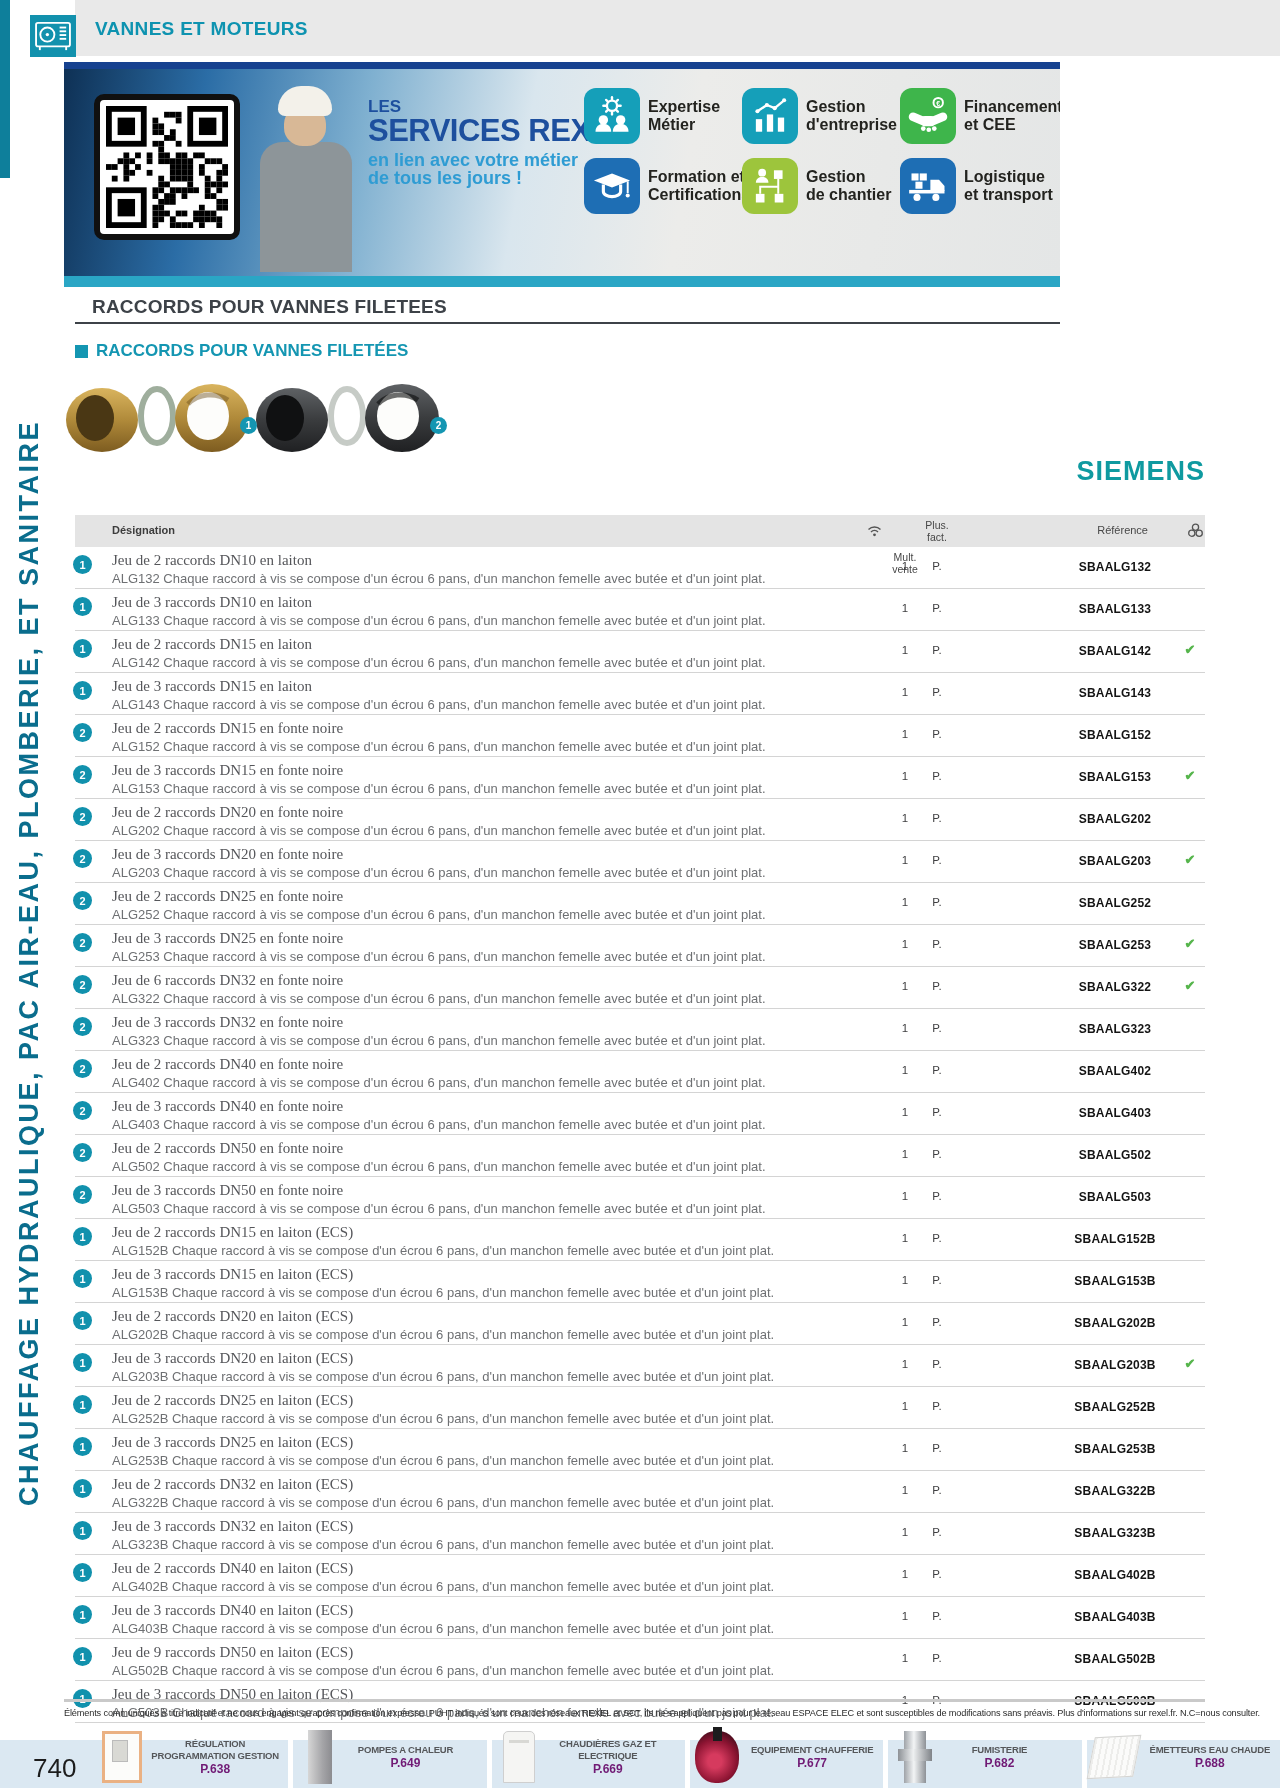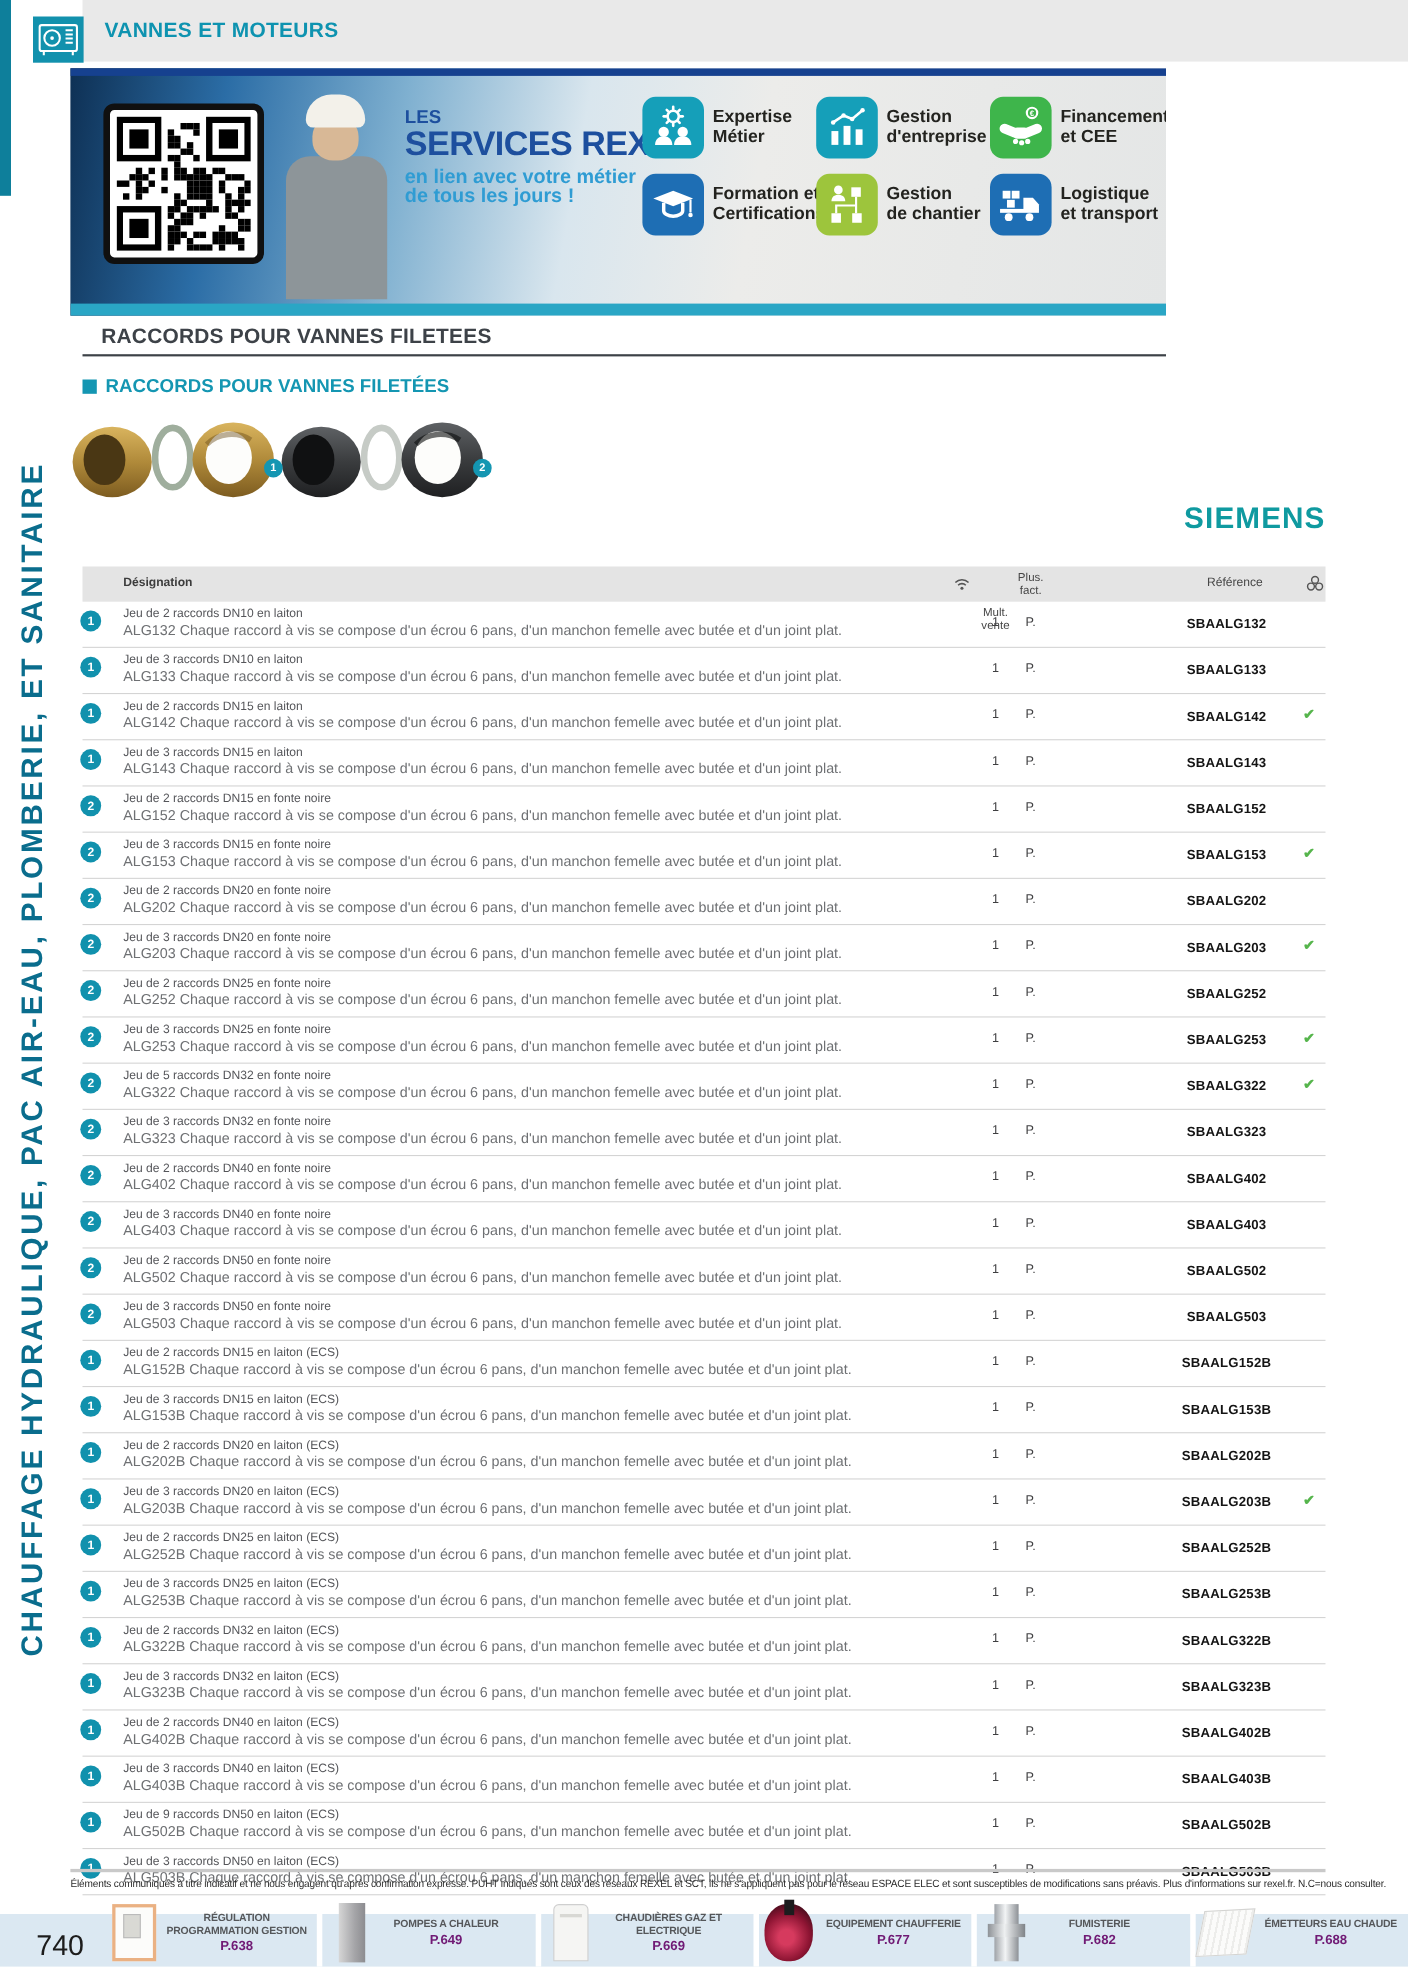--- a/index.html
+++ b/index.html
@@ -54,21 +54,21 @@
   .th-des{left:37px;top:9px;font-size:11px;font-weight:700;color:#3c3c3c;}
   .th-wifi{left:792px;top:10px;}
   .th-mult{left:795px;width:70px;top:4px;text-align:center;line-height:1.15;margin-top:32px;}
   .th-unit{left:832px;width:60px;top:4px;text-align:center;line-height:1.15;}
   .th-ref{left:933px;width:140px;top:9px;text-align:right;font-size:11px;}
   .th-clover{left:1112px;top:8px;}
   .trow{position:relative;height:41px;border-bottom:1px solid #d4d4d4;}
   .cell-badge{position:absolute;left:-2px;top:8px;width:19px;height:19px;border-radius:50%;background:#1191ad;
               color:#fff;font-size:11px;font-weight:800;display:flex;align-items:center;justify-content:center;}
   .cell-text{position:absolute;left:37px;top:4px;width:720px;}
-  .cell-text .t1{font-size:11px;color:#55565a;font-weight:500;line-height:1.3;}
+  .cell-text .t1{font-size:15px;color:#55565a;font-weight:500;line-height:1.3;font-family:Liberation Serif, serif;}
   .cell-text .t2{font-size:13px;color:#6e7073;line-height:1.3;}
   .cell-mult{position:absolute;left:795px;width:70px;top:13px;text-align:center;font-size:11.5px;color:#3f3f41;}
   .cell-unit{position:absolute;left:832px;width:60px;top:13px;text-align:center;font-size:11.5px;color:#3f3f41;}
   .cell-ref{position:absolute;left:950px;width:180px;top:13px;text-align:center;font-size:12px;font-weight:800;color:#141414;letter-spacing:.2px;}
   .cell-check{position:absolute;left:1095px;width:40px;top:11px;text-align:center;font-size:13px;color:#56b54c;font-weight:700;}
 
   
   .foot-rule{left:64px;top:1699px;width:1141px;height:3px;background:#c9c9c9;}
   .footnote{left:64px;top:1707px;width:1141px;font-size:9.5px;color:#2b2b2b;white-space:nowrap;
             transform:scaleX(.965);transform-origin:0 0;letter-spacing:-.15px;}
@@ -569,21 +569,21 @@
     </div>
     <div class="cell-mult">1</div>
     <div class="cell-unit">P.</div>
     <div class="cell-ref">SBAALG253</div>
     <div class="cell-check">✔</div>
   </div>
 
   <div class="trow">
     <div class="cell-badge">2</div>
     <div class="cell-text">
-      <div class="t1">Jeu de 5 raccords DN32 en fonte noire</div>
+      <div class="t1">Jeu de 6 raccords DN32 en fonte noire</div>
       <div class="t2">ALG322 Chaque raccord à vis se compose d'un écrou 6 pans, d'un manchon femelle avec butée et d'un joint plat.</div>
     </div>
     <div class="cell-mult">1</div>
     <div class="cell-unit">P.</div>
     <div class="cell-ref">SBAALG322</div>
     <div class="cell-check">✔</div>
   </div>
 
   <div class="trow">
     <div class="cell-badge">2</div>

